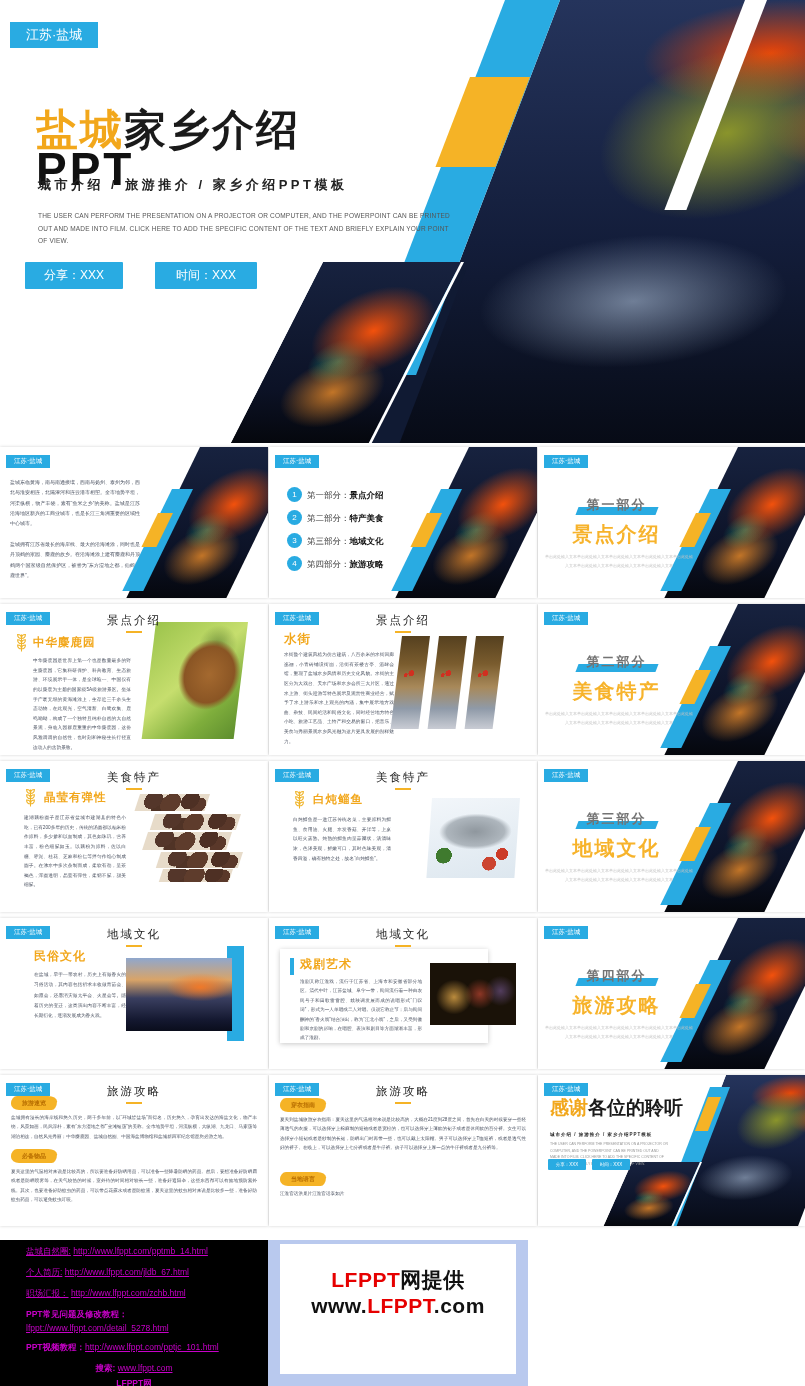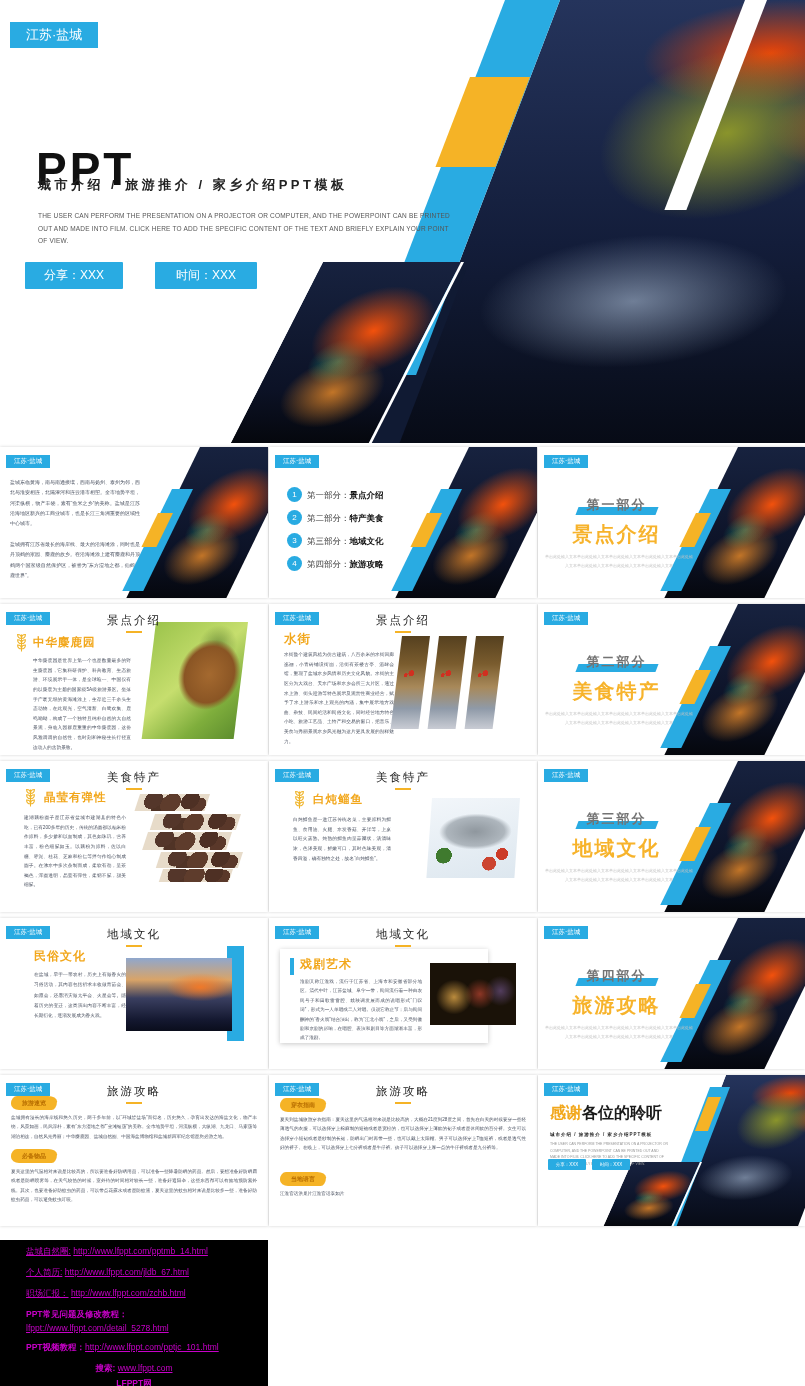--- a/index.html
+++ b/index.html
@@ -112,20 +112,21 @@
 
     <div class="abs skew ph-canal" style="left:560px;top:0;width:420px;height:443px;z-index:1;"></div>
     <div class="abs skew" style="left:745px;top:0;width:22px;height:210px;background:#fff;z-index:2;"></div>
     <div class="abs skew" style="left:505px;top:0;width:55px;height:375px;background:var(--blue);z-index:3;"></div>
     <div class="abs skew" style="left:470px;top:77px;width:60px;height:90px;background:var(--yellow);z-index:4;"></div>
     <div class="abs skew" style="left:430px;top:270px;width:36px;height:173px;background:var(--navy);z-index:2;"></div>
     <div class="abs ph-pagoda" style="left:320px;top:262px;width:138px;height:181px;transform:skewX(-27deg);transform-origin:top left;z-index:5;border-left:3px solid #fff;border-right:3px solid #fff;"></div>
 
     <div class="abs badge cover-badge"><span>江苏·盐城</span></div>
     <div class="abs cover-ppt">PPT</div>
+    <div class="abs cover-title"><span class="hl">盐城</span><span>家乡介绍</span></div>
     <div class="abs cover-subtitle">城市介绍 / 旅游推介 / 家乡介绍PPT模板</div>
     <div class="abs cover-desc">THE USER CAN PERFORM THE PRESENTATION ON A PROJECTOR OR COMPUTER, AND THE POWERPOINT CAN BE PRINTED OUT AND MADE INTO FILM. CLICK HERE TO ADD THE SPECIFIC CONTENT OF THE TEXT AND BRIEFLY EXPLAIN YOUR POINT OF VIEW.</div>
     <div class="abs btn" style="left:25px;top:262px;width:98px;">分享：XXX</div>
     <div class="abs btn" style="left:155px;top:262px;width:102px;">时间：XXX</div>
   </div>
 
   <div class="thumbs">
 
     <div class="thumb">
       <div class="tb">江苏·盐城</div>
@@ -283,34 +284,40 @@
       <div class="blob" style="left:11px;top:97px;">当地语言</div>
       <div class="t-body" style="left:11px;top:114px;width:246px;font-size:4.6px;">江淮官话洪巢片江淮官话泰如片</div>
     </div>
 
     <div class="thumb">
       <div class="tb">江苏·盐城</div>
       <div class="abs ph-canal skew" style="left:185px;top:0;width:130px;height:151px;z-index:1;border-left:3px solid #fff;"></div>
       <div class="abs skew" style="left:172px;top:12px;width:20px;height:139px;background:var(--blue);z-index:2;"></div>
       <div class="abs skew" style="left:170px;top:22px;width:13px;height:34px;background:var(--yellow);z-index:3;"></div>
       <div class="abs ph-pagoda" style="left:92px;top:87px;width:68px;height:64px;transform:skewX(-24deg);transform-origin:top left;z-index:4;border-left:2px solid #fff;border-right:2px solid #fff;"></div>
-      <div class="abs" style="left:12px;top:28px;font-family:'Liberation Serif','DejaVu Serif',serif;font-size:16px;font-weight:bold;z-index:5;white-space:nowrap;"><span style="color:#f2a71b;">感谢</span><span style="color:#1a1a1a;">各位的聆听</span></div>
+      <div class="abs" style="left:12px;top:20px;font-family:'Liberation Serif','DejaVu Serif',serif;font-size:19px;font-weight:bold;z-index:5;white-space:nowrap;"><span style="color:#f2a71b;">感谢</span><span style="color:#1a1a1a;">各位的聆听</span></div>
       <div class="abs" style="left:12px;top:57px;font-size:4.5px;font-weight:bold;letter-spacing:1px;color:#222;z-index:5;white-space:nowrap;">城市介绍 / 旅游推介 / 家乡介绍PPT模板</div>
       <div class="abs" style="left:12px;top:66px;width:118px;font-size:3.5px;line-height:1.9;color:#999;z-index:5;">THE USER CAN PERFORM THE PRESENTATION ON A PROJECTOR OR COMPUTER, AND THE POWERPOINT CAN BE PRINTED OUT AND MADE INTO FILM. CLICK HERE TO ADD THE SPECIFIC CONTENT OF THE TEXT AND BRIEFLY EXPLAIN YOUR POINT OF VIEW.</div>
       <div class="abs btn" style="left:10px;top:84px;width:38px;height:11px;line-height:11px;font-size:4.5px;z-index:5;">分享：XXX</div>
       <div class="abs btn" style="left:54px;top:84px;width:38px;height:11px;line-height:11px;font-size:4.5px;z-index:5;">时间：XXX</div>
     </div>
 
   </div>
 
   <div class="footer-black">
     <div class="f-row"><span class="u">盐城自然圈:</span> <span class="f-url">http://www.lfppt.com/pptmb_14.html</span></div>
     <div class="f-row"><span class="u">个人简历:</span> <span class="f-url">http://www.lfppt.com/jldb_67.html</span></div>
     <div class="f-row"><span class="u">职场汇报：</span> <span class="f-url">http://www.lfppt.com/zchb.html</span></div>
     <div class="f-row" style="margin-bottom:2px;"><b>PPT常见问题及修改教程：</b></div>
     <div class="f-row"><span class="f-url">lfppt://www.lfppt.com/detail_5278.html</span></div>
     <div class="f-row"><b>PPT视频教程：</b><span class="f-url">http://www.lfppt.com/pptjc_101.html</span></div>
     <div class="f-center"><b>搜索:</b> <span class="f-url">www.lfppt.com</span></div>
     <div class="f-center"><span class="f-url" style="font-weight:bold;">LFPPT网</span></div>
   </div>
 
+  <div class="footer-peri">
+    <div class="promo-card">
+      <div class="promo-l" style="margin-top:22px;"><span class="r">LFPPT</span><span>网提供</span></div>
+      <div class="promo-l"><span>www.</span><span class="r">LFPPT</span><span>.com</span></div>
+    </div>
+  </div>
 
 </div>
 
 </body></html>

